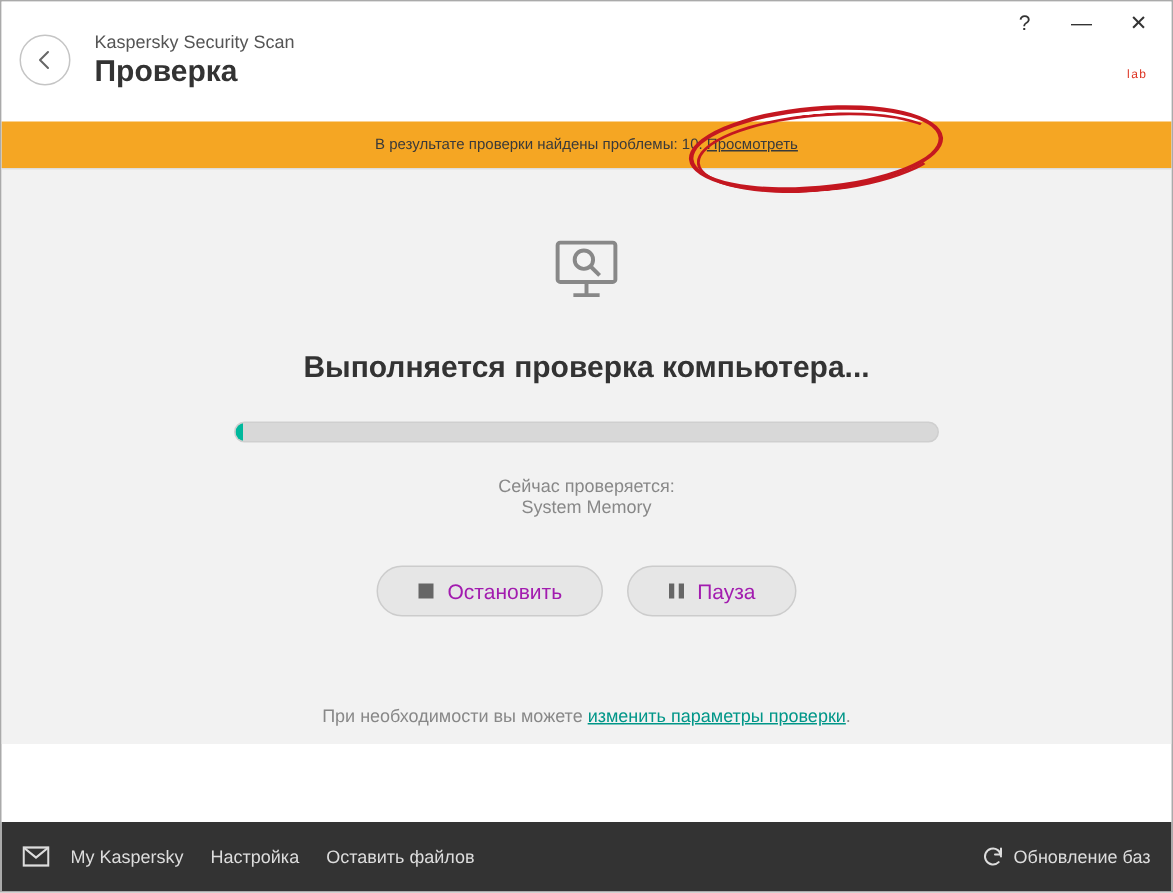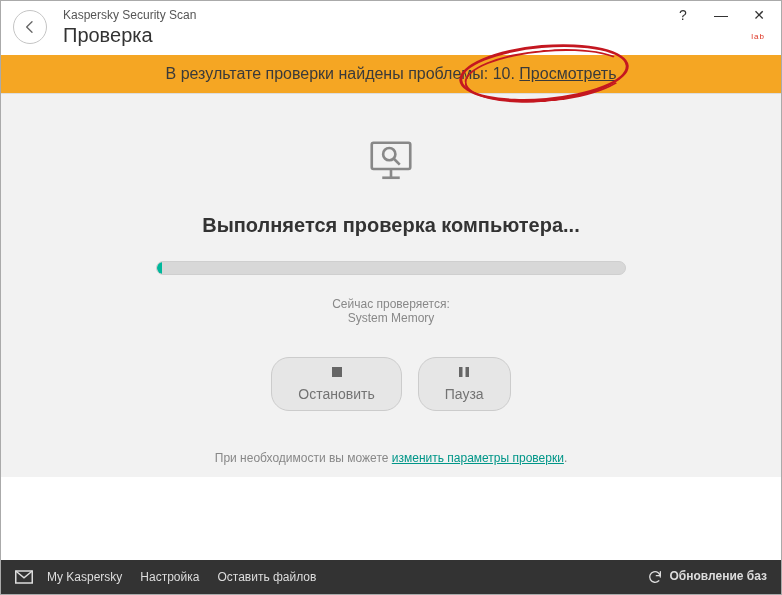--- a/index.html
+++ b/index.html
@@ -10,49 +10,49 @@
     background: #fff;
     border: 1px solid #aaa;
     overflow: hidden;
     position: relative;
   }
   .header {
     display: flex;
     align-items: center;
     padding: 8px 16px 10px 12px;
     background: #fff;
-    height: 54px;
+    height: 80px;
   }
   .back-btn {
     width: 34px; height: 34px;
     border: 1px solid #c5c5c5;
     border-radius: 50%;
     display: flex; align-items: center; justify-content: center;
     margin-right: 16px;
     cursor: pointer;
     color: #555;
   }
   .title-block { flex: 1; }
   .app-name { font-size: 12px; color: #555; margin-bottom: 2px; }
-  .page-title { font-size: 20px; color: #333; font-weight: 400; }
+  .page-title { font-size: 20px; color: #333; font-weight: 700; }
   .win-controls {
     position: absolute; top: 6px; right: 12px;
     display: flex; gap: 18px; align-items: center;
     color: #333;
   }
   .win-controls span { cursor: pointer; font-size: 14px; width: 20px; text-align:center; }
   .logo { margin-left: auto; margin-top: 18px; }
   .logo-text { color: #006d5b; font-weight: bold; font-size: 16px; letter-spacing: 0.5px; }
   .logo-sub { font-size: 8px; color: #d32; letter-spacing: 1px; text-align: right; }
 
   .alert-bar {
     background: #f5a623;
     color: #3a3a3a;
     text-align: center;
-    font-size: 16px;
+    font-size: 10px;
     padding: 10px 24px;
     position: relative;
   }
   .alert-bar .view-link {
     text-decoration: underline;
     cursor: pointer;
     color: #3a3a3a;
   }
   .red-circle {
     position: absolute;
@@ -102,47 +102,46 @@
   .now-label { font-size: 12px; color: #888; margin-top: 22px; }
   .now-item { font-size: 12px; color: #888; margin-top: 0; }
 
   .btn-row { display: flex; gap: 16px; margin-top: 32px; }
   .pill-btn {
     background: #e6e6e6;
     border: 1px solid #ccc;
     border-radius: 18px;
     padding: 8px 26px;
     font-size: 14px;
-    color: #737373;
+    color: #a21caf;
     display: flex; align-items: center; gap: 8px;
     cursor: pointer;
-    flex-direction: column;
   }
   .pill-btn .ico { display: inline-flex; }
 
   .hint-line {
     font-size: 12px; color: #888;
     margin-top: auto;
     margin-bottom: 12px;
   }
   .hint-line .link { color: #009688; text-decoration: underline; cursor: pointer; }
 
   .footer {
     position: absolute; left: 0; right: 0; bottom: 0;
-    height: 34px;
+    height: 46px;
     background: #333;
     color: #ddd;
     display: flex;
     align-items: center;
     font-size: 12px;
     padding: 0 14px;
   }
   .footer .mail-icon { margin-right: 14px; display:flex; align-items:center; }
   .footer .fitem { margin-right: 18px; cursor: pointer; }
-  .footer .right { margin-left: auto; display: flex; gap: 6px; cursor:pointer;font-weight:bold; }
+  .footer .right { margin-left: auto; display: flex; align-items: center; gap: 6px; cursor:pointer; }
   .footer .refresh-icon { display:flex; align-items:center; }
 </style>
 </head>
 <body>
 
 <div class="header">
   <div class="back-btn">
     <svg width="16" height="16" viewBox="0 0 24 24">
         <path d="M15 4l-8 8 8 8" stroke="#666" stroke-width="2" fill="none" stroke-linecap="round" stroke-linejoin="round"></path>
       </svg>

